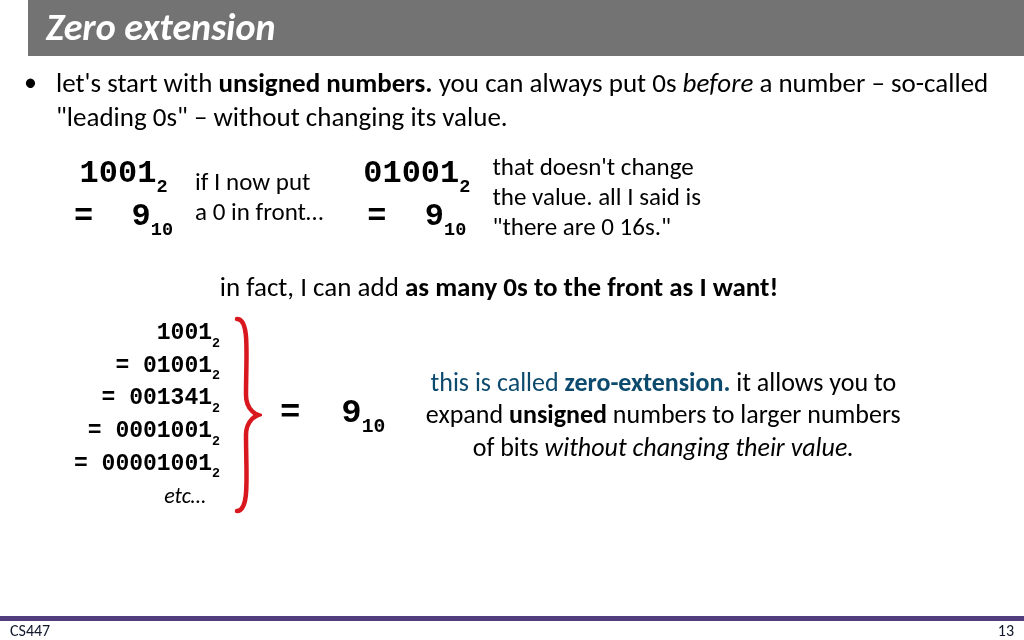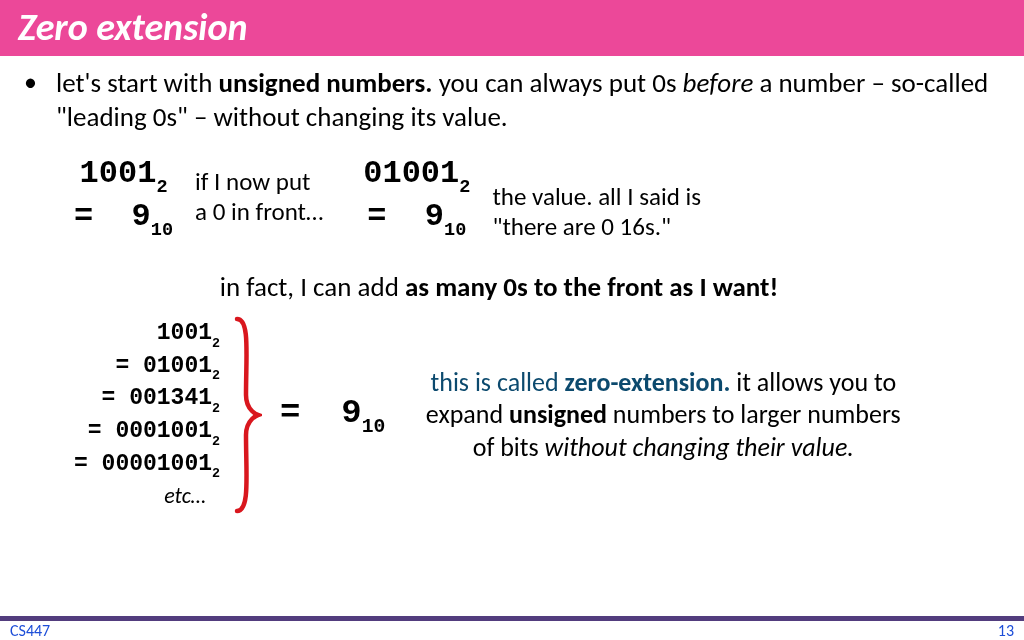--- a/index.html
+++ b/index.html
@@ -1,37 +1,37 @@
 <!DOCTYPE html>
 <html><head>
 <meta charset="utf-8">
 <style>
   * { margin: 0; padding: 0; box-sizing: border-box; }
   html, body { width: 1024px; height: 640px; overflow: hidden; font-family: "Segoe UI", "Calibri", sans-serif; background: #fff; }
   .slide { width: 1024px; height: 640px; position: relative; }
-  .title-bar { background: #ec4899; color: #fff; padding: 4px 18px 6px 18px; }
+  .title-bar { background: #737373; color: #fff; padding: 4px 18px 6px 18px; margin-left: 28px; }
   .title-bar h1 { font-size: 38px; font-weight: 700; font-style: italic; }
   .content { padding: 10px 30px 0 44px; position: relative; }
   .bullet { position: relative; font-size: 27px; line-height: 1.25; color: #000; padding-left: 12px; }
   .bullet::before { content: "•"; position: absolute; left: -20px; top: 0; font-size: 26px; }
   .bold { font-weight: 700; }
   .ital { font-style: italic; }
   .row1 { display: flex; align-items: center; margin-top: 18px; margin-left: 30px; gap: 22px; }
   .eq { font-family: "Consolas","Courier New",monospace; font-weight: 700; font-size: 32px; line-height: 1.25; text-align: center; }
   .sub { font-size: 0.58em; vertical-align: sub; position: relative; top: 0.15em; }
   .note { font-size: 25px; line-height: 1.2; }
   .center-line { font-size: 27px; text-align: center; margin-top: 28px; margin-left: -40px; }
   .row2 { display: flex; align-items: center; margin-top: 12px; margin-left: 30px; gap: 12px; }
   .stack { font-family: "Consolas","Courier New",monospace; font-weight: 700; font-size: 23px; line-height: 1.35; text-align: right; }
   .etc { font-family: "Segoe UI","Calibri",sans-serif; font-style: italic; font-weight: 400; font-size: 22px; text-align: right; padding-right: 14px; }
   .brace-wrap { position: relative; width: 30px; height: 200px; }
   .result { font-family: "Consolas","Courier New",monospace; font-weight: 700; font-size: 34px; margin-left: 6px; }
   .explain { font-size: 26px; text-align: center; line-height: 1.25; margin-left: 26px; width: 480px; }
   .red { color: #0c4a6e; }
-  .footer { position: absolute; bottom: 0; left: 0; right: 0; height: 24px; border-top: 5px solid #523d7e; display: flex; justify-content: space-between; align-items: flex-start; padding: 0 10px; font-size: 16px; color: #1d4ed8; }
+  .footer { position: absolute; bottom: 0; left: 0; right: 0; height: 24px; border-top: 5px solid #523d7e; display: flex; justify-content: space-between; align-items: flex-start; padding: 0 10px; font-size: 16px; color: #0f172a; }
 </style>
 </head>
 <body>
 
 <div class="slide">
 
   <div class="title-bar">
     <h1>Zero extension</h1>
   </div>
 
@@ -48,21 +48,21 @@
       </div>
       <div class="note">
         <span>if I now put</span><br>
         <span>a 0 in front…</span>
       </div>
       <div class="eq" style="margin-left:18px">
         <span>01001</span><span class="sub">2</span><br>
         <span>= </span>&nbsp;<span>9</span><span class="sub">10</span>
       </div>
       <div class="note">
-        <br>
+        <span>that doesn't change</span><br>
         <span>the value. all I said is</span><br>
         <span>"there are 0 16s."</span>
       </div>
     </div>
 
     <div class="center-line">
       <span>in fact, I can add </span><span class="bold">as many 0s to the front as I want!</span>
     </div>
 
     <div class="row2">

